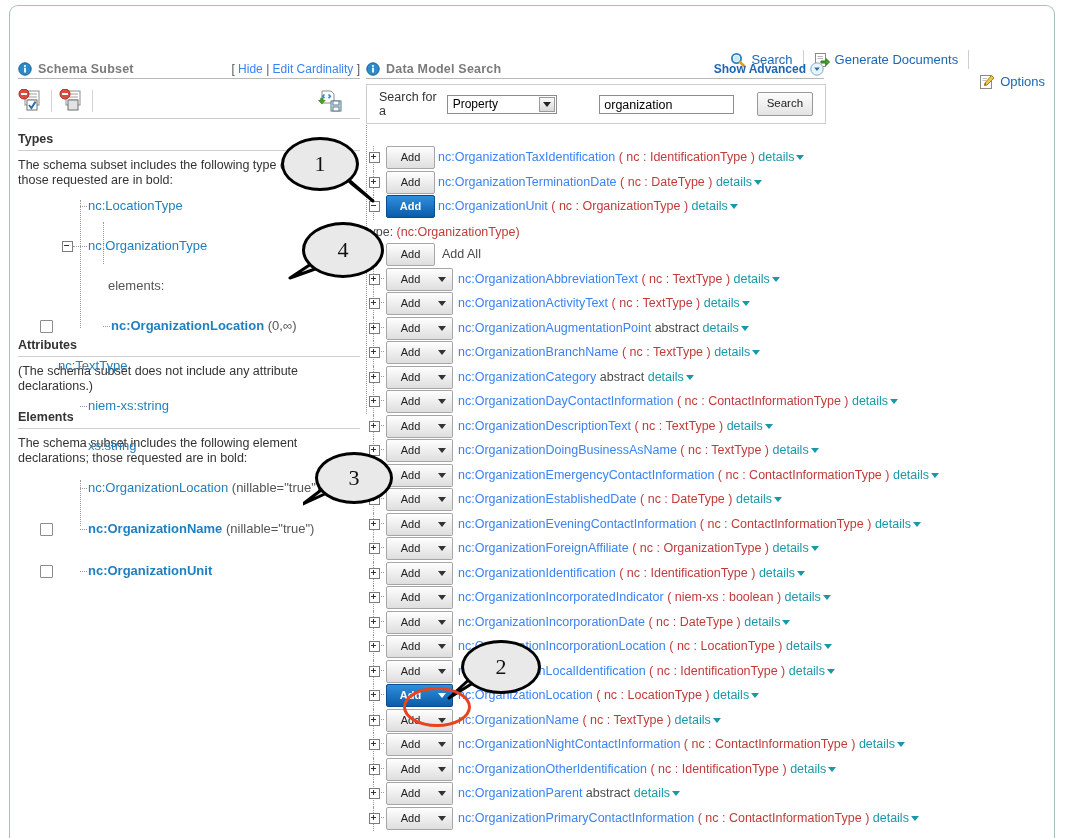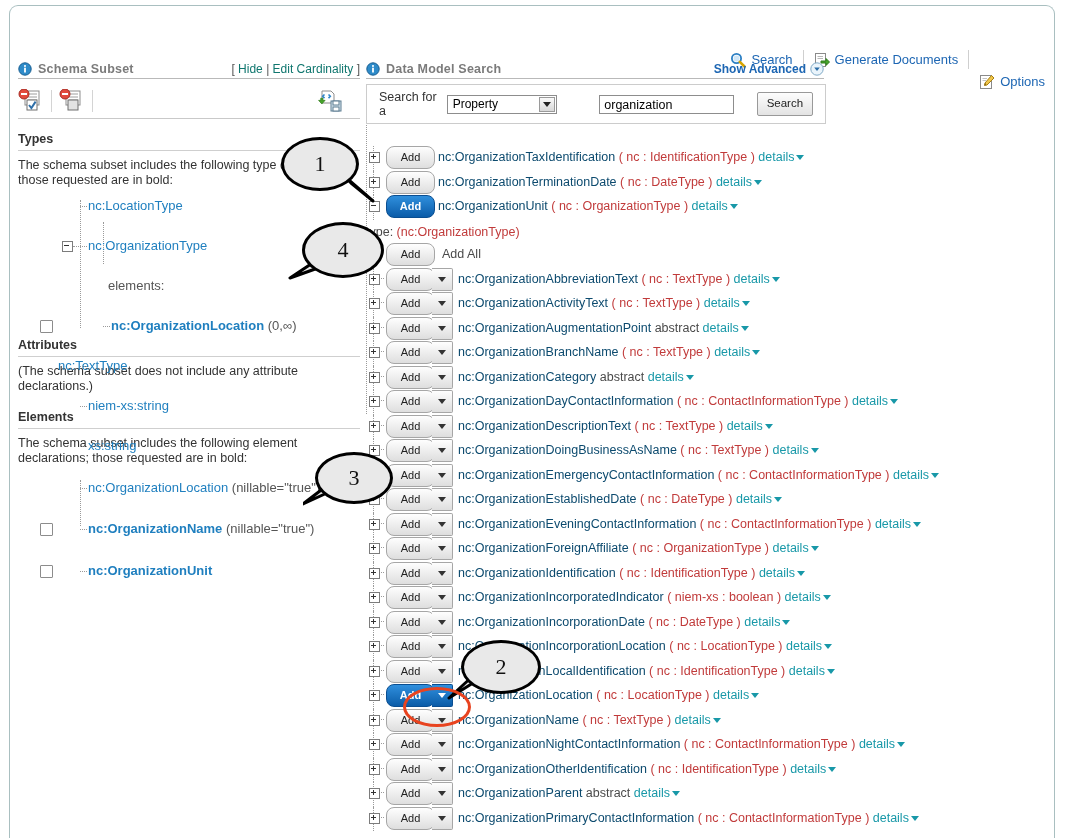--- a/index.html
+++ b/index.html
@@ -42,21 +42,21 @@
     position:absolute;
     display:flex;align-items:center;
     border-bottom:1px solid #b9b9b9;
     padding-bottom:2px;
   }
   .sec-head .ic{margin-right:6px;display:block;}
   .sec-head .title{
     font-weight:bold;color:#7b7b7b;font-size:12.5px;letter-spacing:.2px;
   }
   .sec-head .right{margin-left:auto;color:#1d66b3;font-size:12px;white-space:nowrap;}
-  .sec-head .right a{color:#0f766e;text-decoration:none;cursor:pointer;}
+  .sec-head .right a{color:#3b82f6;text-decoration:none;cursor:pointer;}
   .sec-head .brk{color:#555;}
 
   
   .left-panel{position:absolute;left:18px;top:84px;width:342px;}
   .toolbar{
     height:34px;border-bottom:1px solid #c9c9c9;
     display:flex;align-items:center;
   }
   .toolbar .sep{width:1px;height:22px;background:#d4d4d4;margin:0 7px;}
   .toolbar .spacer{flex:1;}
@@ -129,21 +129,21 @@
     background:linear-gradient(#fdfdfd,#e3e3e3);
     font-size:11.5px;text-align:center;line-height:21px;color:#222;cursor:pointer;
   }
 
   
   .results{position:absolute;left:0px;top:62px;width:700px;}
   .row{position:relative;height:24.5px;}
   .row .addbtn{
     position:absolute;left:20px;top:0px;
     width:47px;height:21px;
-    border:1px solid #a6a6a6;border-radius:8px;
+    border:1px solid #a6a6a6;border-radius:2px;
     background:linear-gradient(#fefefe,#dedede);
     font-size:11px;color:#222;text-align:center;line-height:20px;cursor:pointer;
   }
   .row .addbtn.blue{
     background:linear-gradient(#2f8fdd,#0b5ca8);
     border:1px solid #0a4e91;color:#fff;font-weight:bold;
   }
   .row .drop{
     position:absolute;left:66px;top:0px;
     width:20px;height:21px;border:1px solid #a6a6a6;border-left:none;border-radius:0 2px 2px 0;
@@ -152,21 +152,21 @@
   }
   .row .drop.blue{
     background:linear-gradient(#2f8fdd,#0b5ca8);border-color:#0a4e91;
   }
   .row .drop .cd{width:0;height:0;border-left:4px solid transparent;border-right:4px solid transparent;border-top:5px solid #333;}
   .row .drop.blue .cd{border-top-color:#fff;}
   .row .rowtext{
     position:absolute;left:92px;top:1px;font-size:12.5px;white-space:nowrap;line-height:20px;
   }
   .row.norow-drop .rowtext{left:72px;}
-  .nm{color:#0c4a6e;}
+  .nm{color:#3b82f6;}
   .ty{color:#c13b3b;}
   .ab{color:#4a4a4a;}
   .det{color:#1898a8;cursor:pointer;}
   .det .cd2{display:inline-block;width:0;height:0;border-left:4px solid transparent;border-right:4px solid transparent;border-top:5px solid #1898a8;vertical-align:middle;margin-left:2px;}
   .rowexp{position:absolute;left:3px;top:6px;}
   .rowdot{position:absolute;left:7px;top:0;height:100%;border-left:1px dotted #9a9a9a;}
   .rowdash{position:absolute;left:12px;top:10px;width:6px;border-top:1px dotted #9a9a9a;}
 
   .typeline{font-size:12.5px;margin:0;}
 

